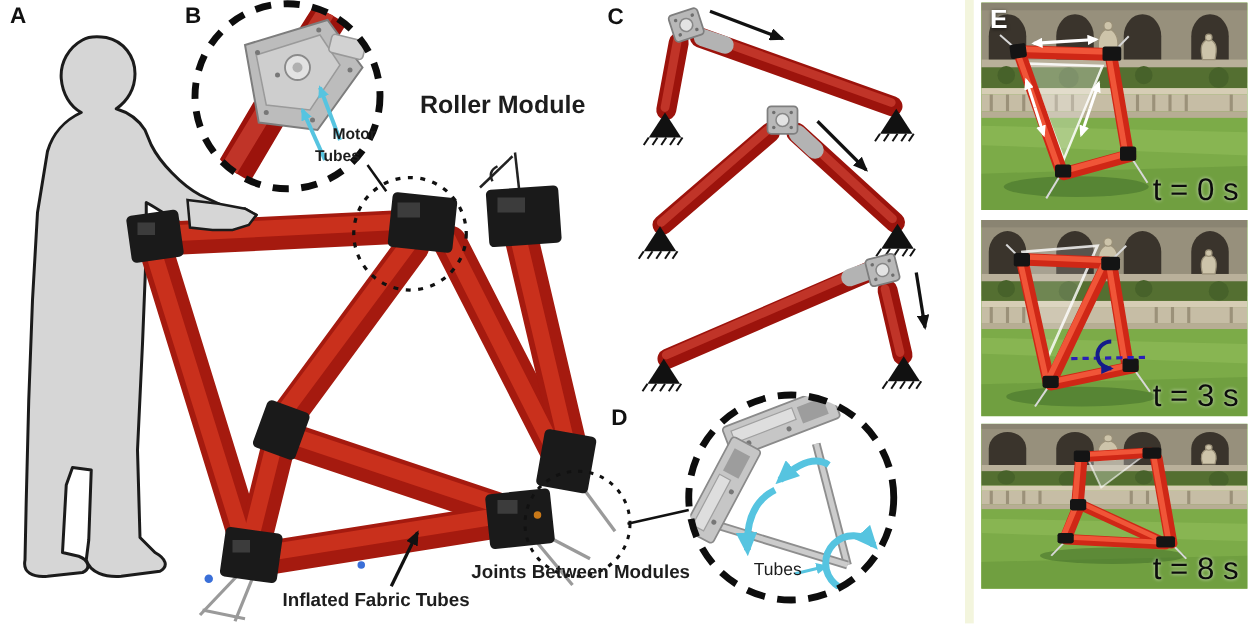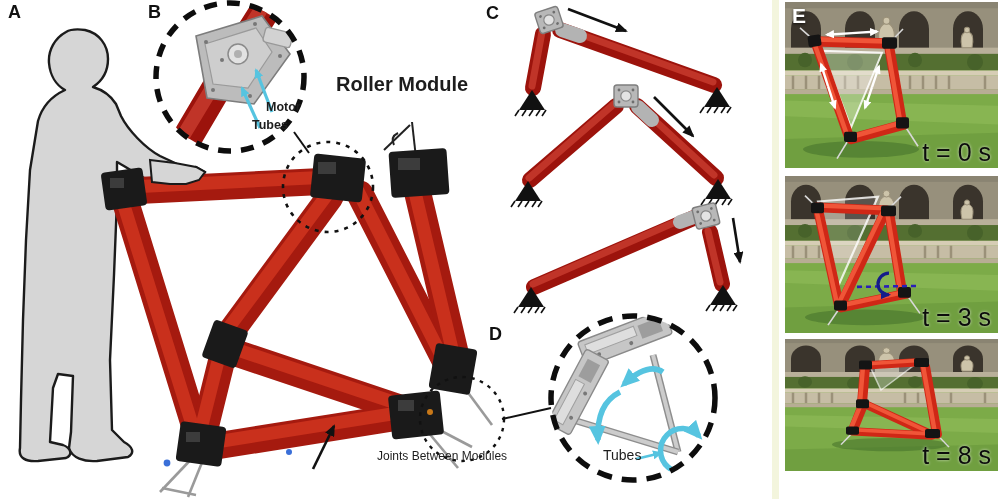--- a/index.html
+++ b/index.html
@@ -2,21 +2,21 @@
 <html><head>
 <meta charset="utf-8">
 <style>
   html,body{margin:0;padding:0;background:#ffffff;font-family:"Liberation Sans",sans-serif;}
   .stage{position:relative;width:1000px;height:499px;background:#ffffff;overflow:hidden;}
   .stage svg{display:block;}
   .abs{position:absolute;}
   .lbl{position:absolute;font-weight:bold;font-size:18px;color:#111;line-height:1;}
   .cap{position:absolute;color:#1d1d1d;line-height:1.05;}
   .cap-lg{font-size:20px;font-weight:600;margin-left:22px;}
-  .cap-md{font-size:12px;font-weight:400;}
+  .cap-md{font-size:15px;font-weight:700;}
   .cap-sm{font-size:12.5px;font-weight:700;}
   .photo{position:absolute;left:785px;width:213px;overflow:hidden;background:#7cab48;}
   .photo svg{width:100%;height:100%;}
   .time{position:absolute;right:7px;bottom:3px;font-size:25px;font-weight:normal;color:#0c0c0c;
         text-shadow:0 0 3px rgba(255,255,255,.75);line-height:1;}
   .e-lbl{position:absolute;left:7px;top:3px;font-size:21px;font-weight:bold;color:#ffffff;
         text-shadow:0 1px 3px rgba(0,0,0,.65);line-height:1;}
   .strip{position:absolute;left:772px;top:0;width:7px;height:499px;background:#f3f5dd;}
 </style>
 </head>
@@ -317,20 +317,21 @@
   <div class="lbl" style="left:8px;top:3px">A</div>
   <div class="lbl" style="left:148px;top:3px">B</div>
   <div class="lbl" style="left:486px;top:4px">C</div>
   <div class="lbl" style="left:489px;top:325px">D</div>
 
   <div class="cap cap-lg" style="left:314px;top:74px">Roller Module</div>
   <div class="cap cap-sm" style="left:266px;top:101px">Motor</div>
   <div class="cap cap-sm" style="left:252px;top:119px">Tubes</div>
   <div class="cap cap-md" style="left:377px;top:450px">Joints Between Modules</div>
   <div class="cap" style="left:603px;top:448px;font-size:14px">Tubes</div>
+  <div class="cap cap-md" style="left:226px;top:473px">Inflated Fabric Tubes</div>
 
   <div class="photo" style="top:2px;height:166px">
     <svg viewBox="0 0 213 160" preserveAspectRatio="none">
       <defs>
         <marker id="mW" markerUnits="userSpaceOnUse" markerWidth="9" markerHeight="8" refX="7" refY="4" orient="auto">
           <path d="M0,0 L9,4 L0,8 Z" fill="#fff"></path>
           </marker>
       </defs>
       <g>
         <rect x="0" y="0" width="213" height="62" fill="#97907c"></rect>

